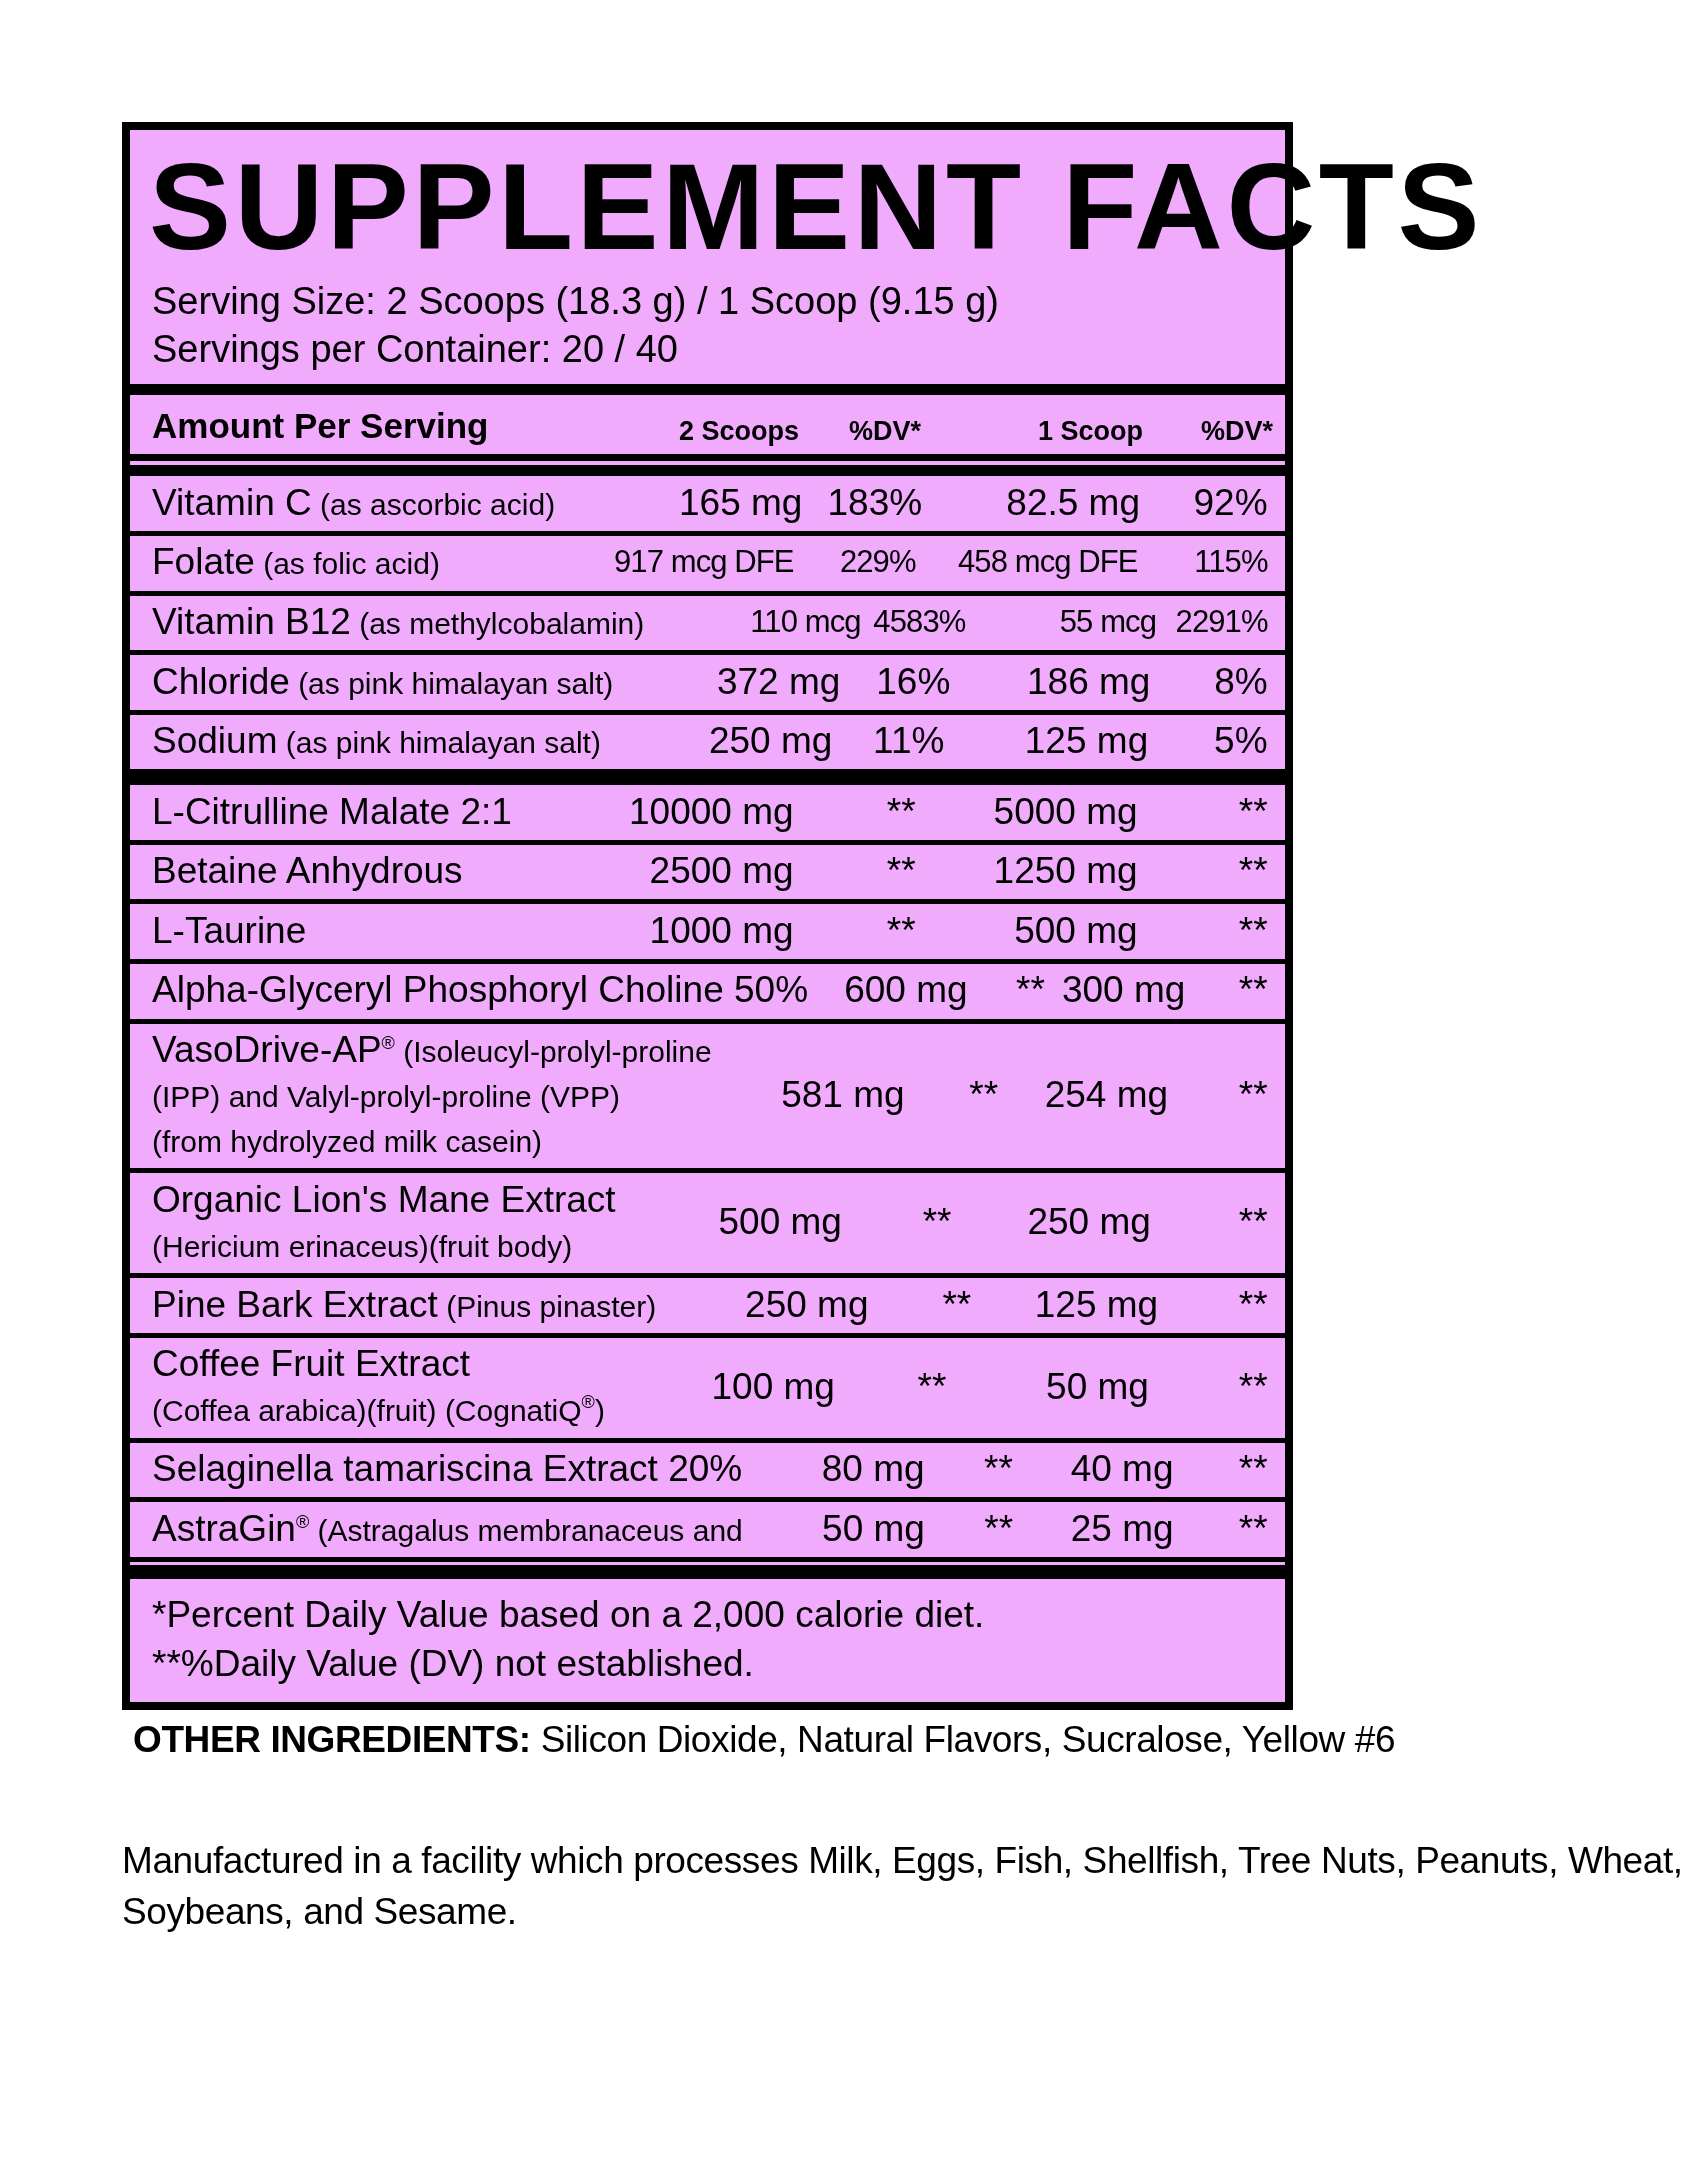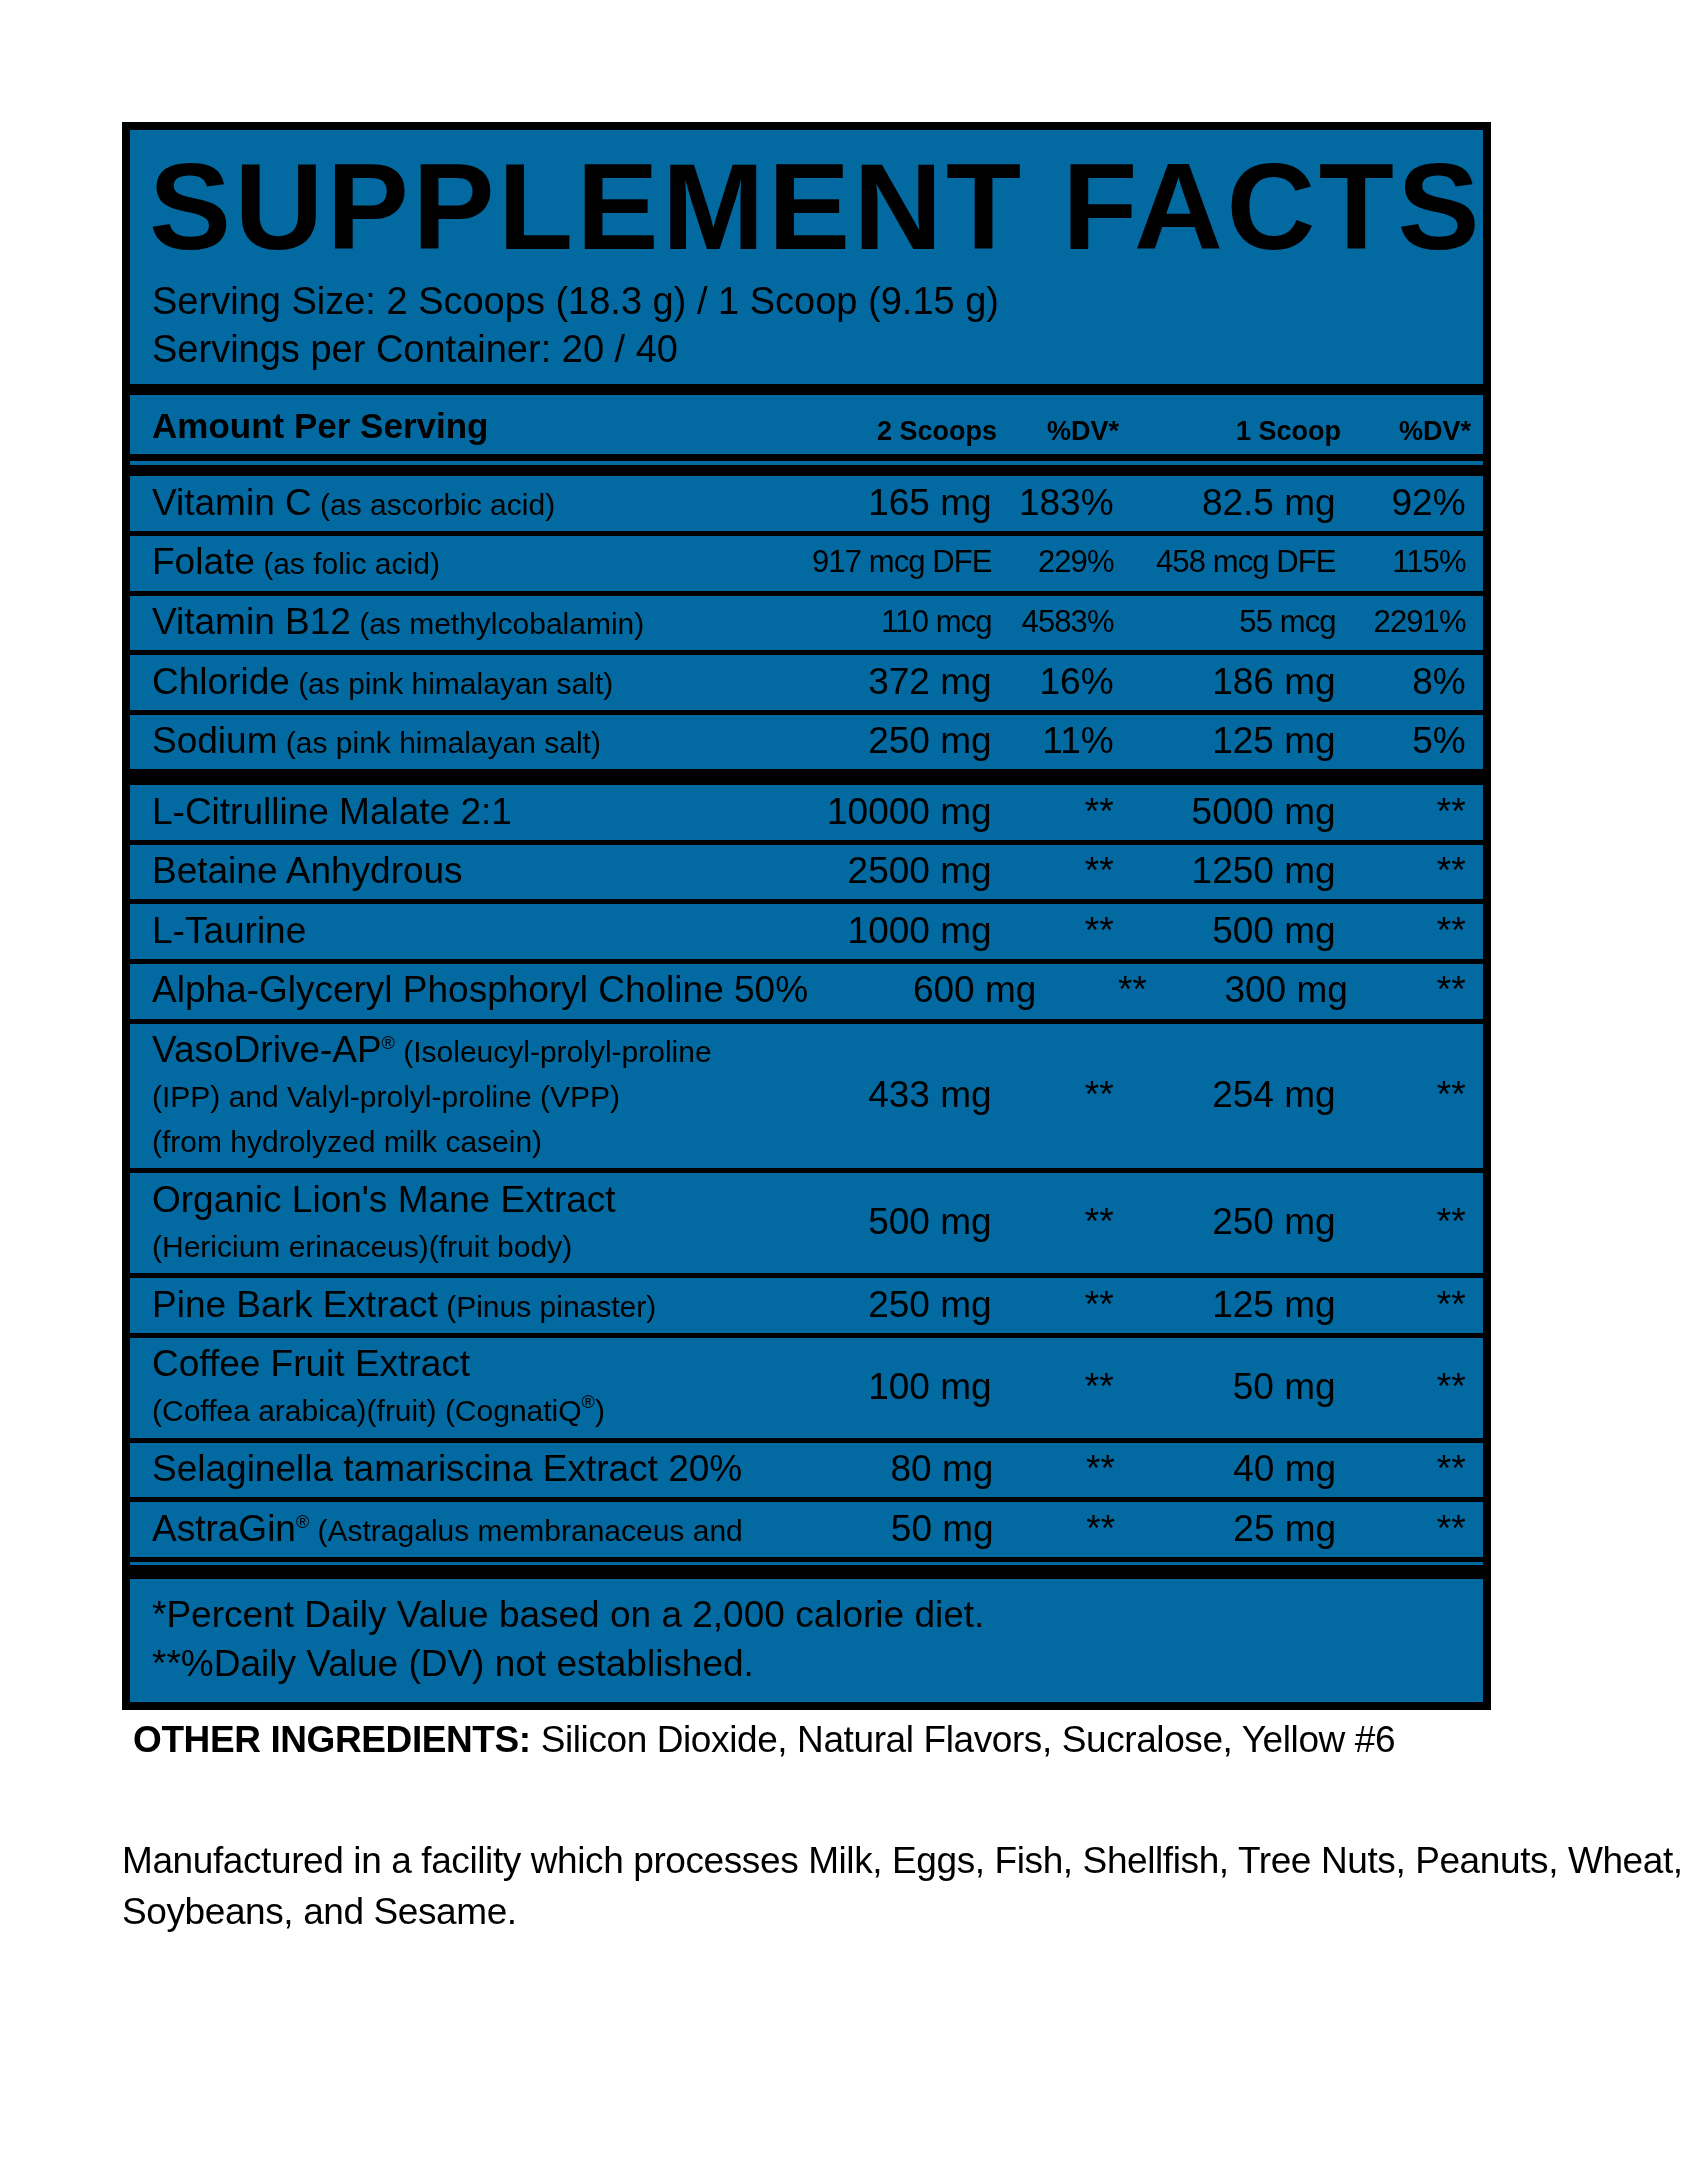--- a/index.html
+++ b/index.html
@@ -5,23 +5,23 @@
   * { margin: 0; padding: 0; box-sizing: border-box; }
   html, body {
     width: 1691px; height: 2174px;
     background: #ffffff; color: #000000;
     font-family: "Liberation Sans", sans-serif;
     position: relative;
   }
 
   .label-box {
     position: absolute; left: 122px; top: 122px;
-    width: 1369px;
+    width: 1171px;
     border: 8.7px solid #000;
-    background: #0369a1;
+    background: #f0abfc;
   }
 
   .title {
     font-size: 123px; font-weight: bold; line-height: 0.94;
     letter-spacing: 3.5px; white-space: nowrap;
     padding: 19px 0 8.7px 19px;
   }
 
   .serving-info {
     font-size: 38px; line-height: 1.27;
@@ -194,21 +194,21 @@
         <div class="cell c-d2">**</div>
         <div class="cell c-a1">300 mg</div>
         <div class="cell c-d1">**</div>
       </div>
       <div class="tr">
         <div class="name">
           <div class="line"><span>VasoDrive-AP</span><sup>®</sup><span class="small"> (Isoleucyl-prolyl-proline</span></div>
           <div class="line"><span class="small">(IPP) and Valyl-prolyl-proline (VPP)</span></div>
           <div class="line"><span class="small">(from hydrolyzed milk casein)</span></div>
         </div>
-        <div class="cell c-a2">433 mg</div>
+        <div class="cell c-a2">581 mg</div>
         <div class="cell c-d2">**</div>
         <div class="cell c-a1">254 mg</div>
         <div class="cell c-d1">**</div>
       </div>
       <div class="tr">
         <div class="name">
           <div class="line"><span>Organic Lion's Mane Extract</span></div>
           <div class="line"><span class="small">(Hericium erinaceus)(fruit body)</span></div>
         </div>
         <div class="cell c-a2">500 mg</div>

